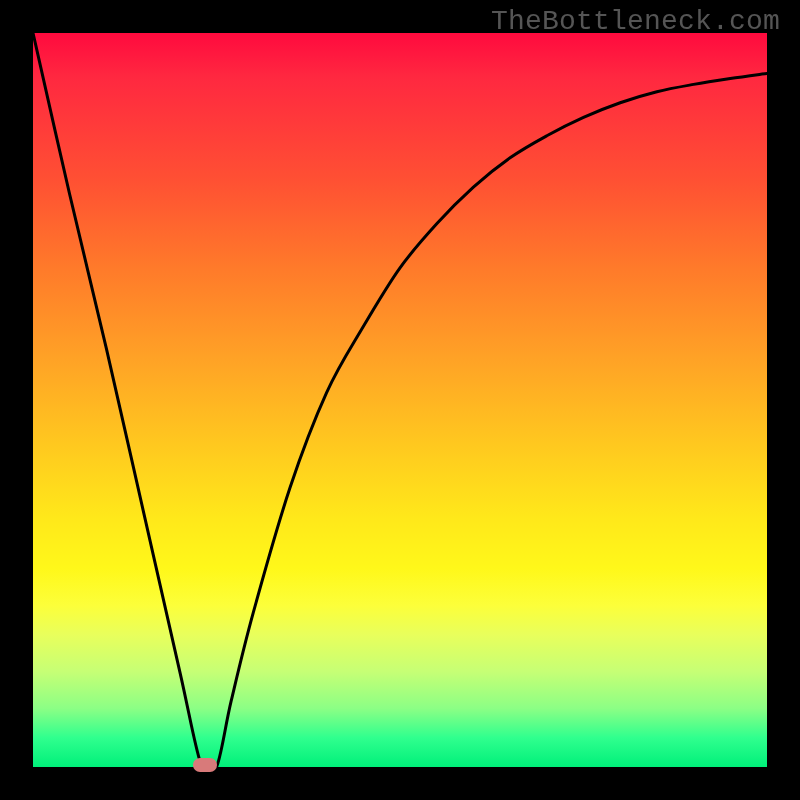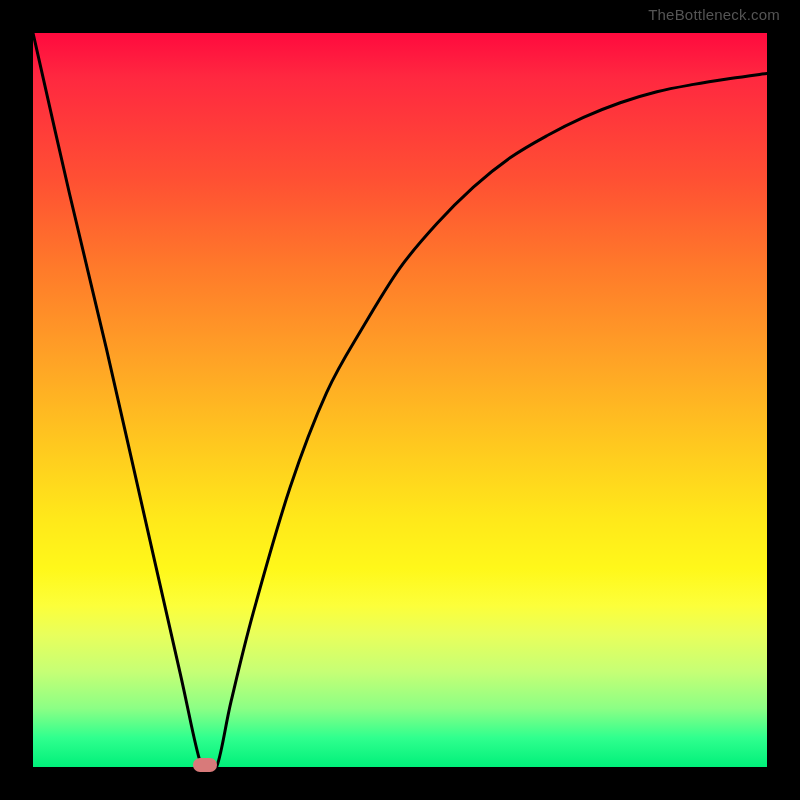--- a/index.html
+++ b/index.html
@@ -39,24 +39,25 @@
       #8cff85 92%,
       #30ff8e 96%,
       #00f07a 100%
     );
   }
   .watermark {
     position: absolute;
     top: 6px;
     right: 20px;
     color: #555555;
-    font-size: 15px;
+    font-size: 28px;
     font-weight: 400;
     letter-spacing: 0.2px;
     z-index: 5;
+    font-family: Liberation Mono, monospace;
   }
   svg.curve {
     position: absolute;
     left: 0;
     top: 0;
   }
   .marker {
     position: absolute;
     width: 24px;
     height: 14px;

